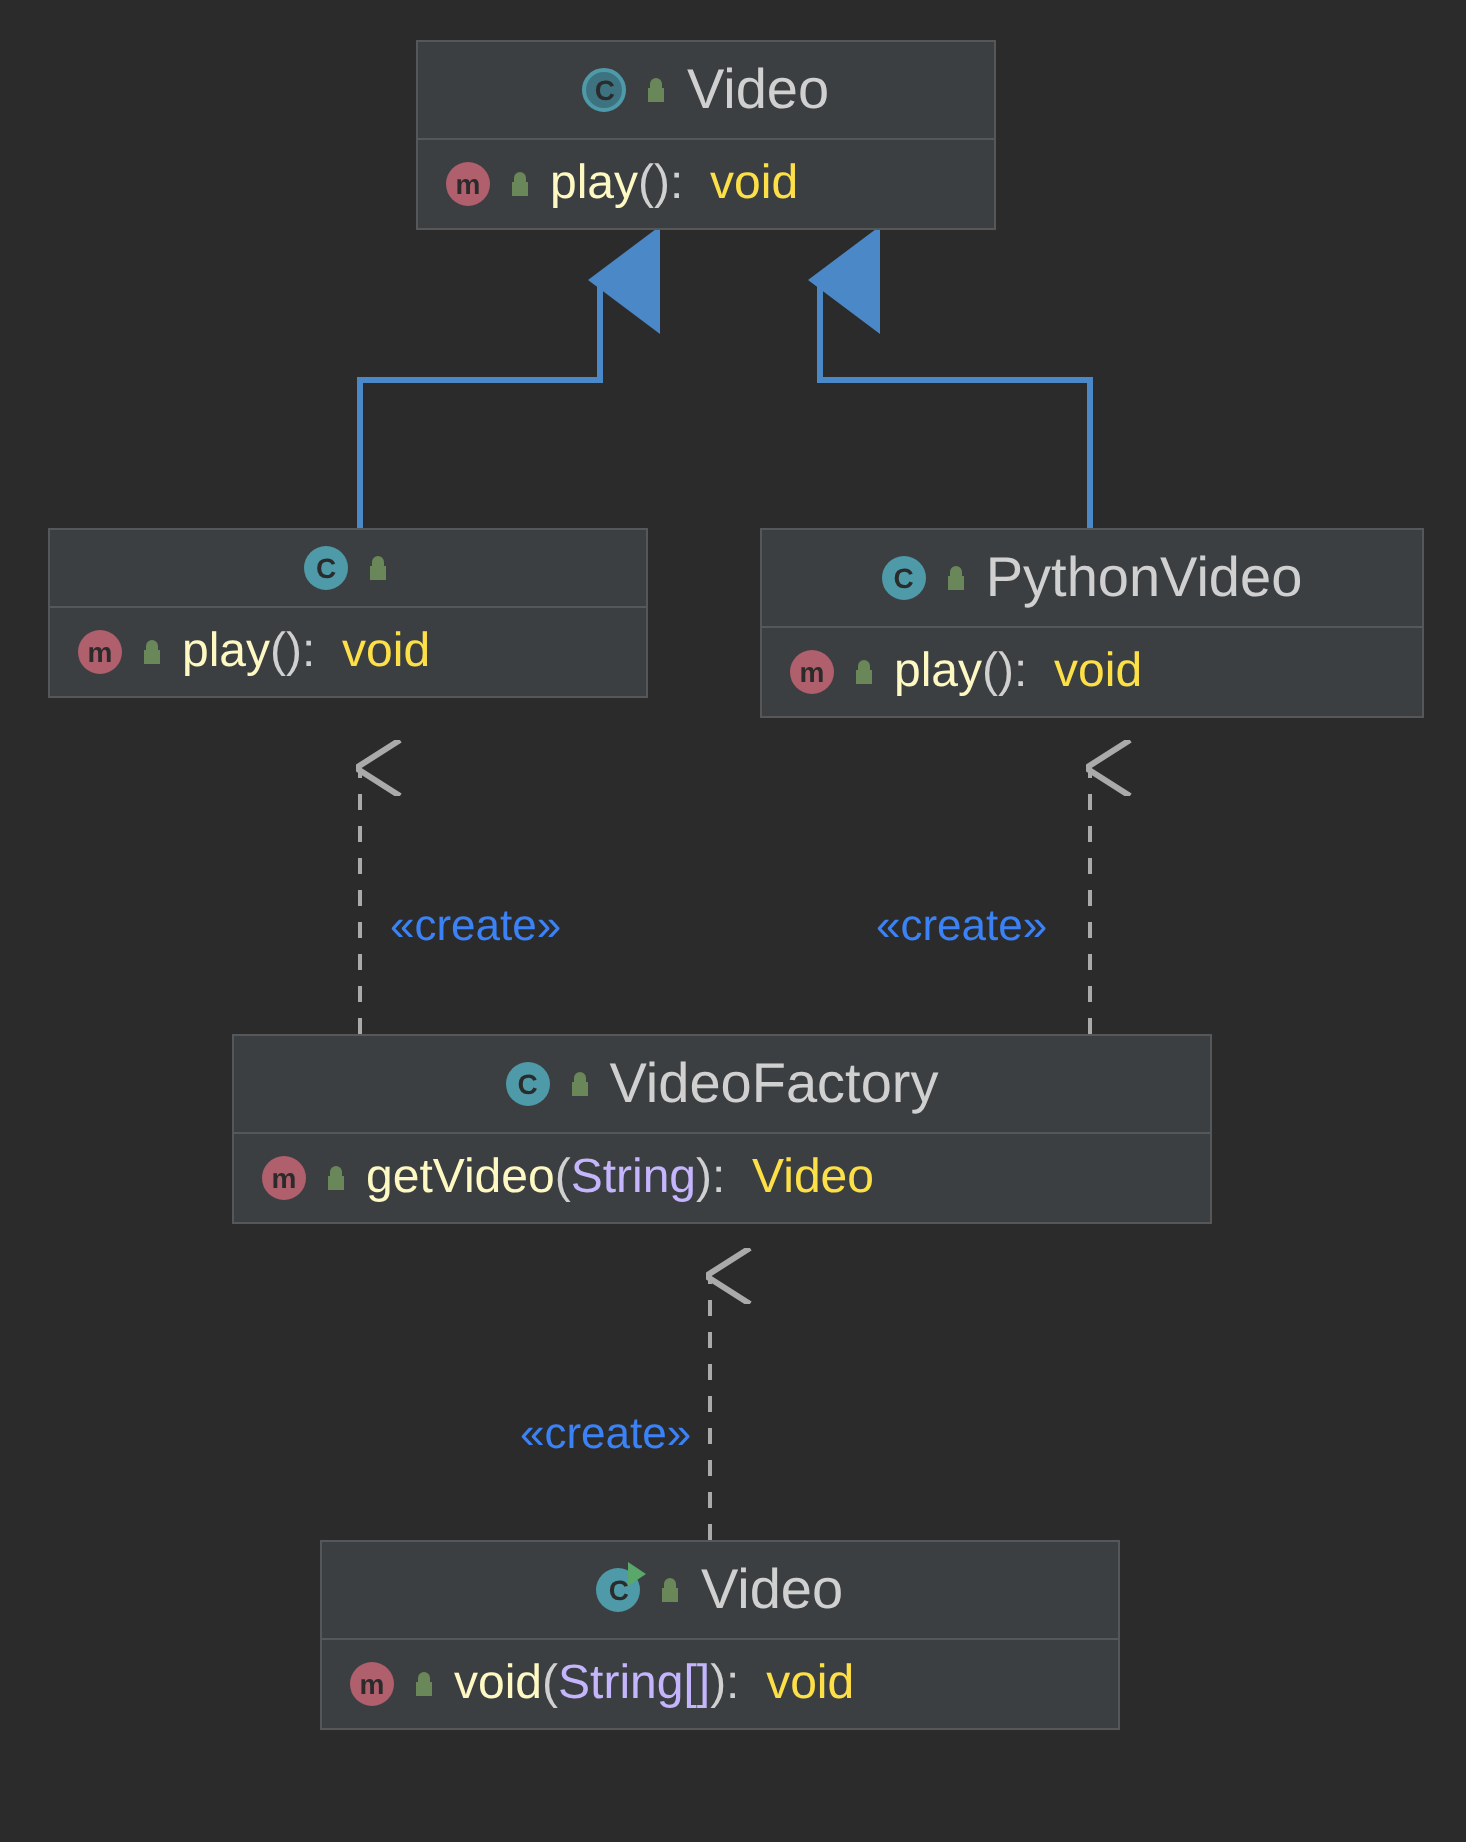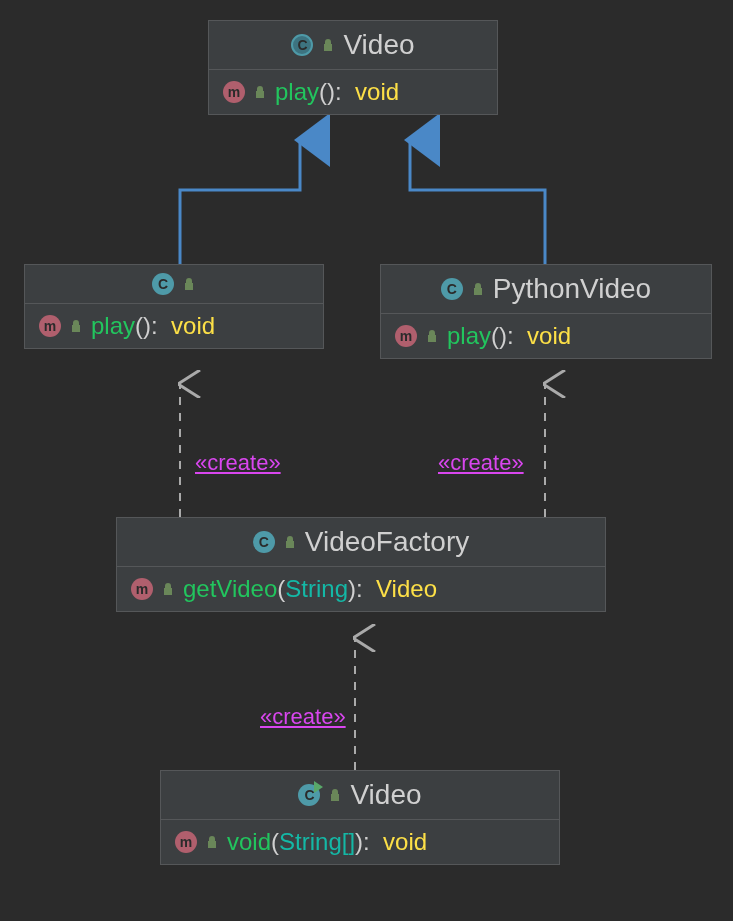--- a/index.html
+++ b/index.html
@@ -32,24 +32,24 @@
   }
   .class-title {
     color: #d0d0d0;
     font-size: 28px;
     font-weight: 400;
   }
   .method-text {
     font-size: 24px;
     color: #d0d0d0;
   }
-  .method-name { color: #22c55e; }
+  .method-name { color: #fef9c3; }
   .method-paren { color: #d0d0d0; }
   .method-return { color: #fde047; }
-  .param-type { color: #14b8a6; }
+  .param-type { color: #c4b5fd; }
   .icon-c, .icon-m {
     width: 22px;
     height: 22px;
     border-radius: 50%;
     display: inline-flex;
     align-items: center;
     justify-content: center;
     font-size: 14px;
     font-weight: bold;
     color: #2b2b2b;
@@ -75,23 +75,22 @@
   }
   svg.connectors {
     position: absolute;
     top: 0; left: 0;
     width: 733px;
     height: 921px;
     pointer-events: none;
   }
   .create-label {
     position: absolute;
-    color: #d946ef;
+    color: #3b82f6;
     font-size: 22px;
-    text-decoration: underline;
   }
 </style>
 </head>
 <body>
 
 <svg class="connectors">
   <defs>
     <marker id="triangle" markerWidth="18" markerHeight="18" refX="9" refY="2" orient="auto">
       <path d="M0,12 L9,0 L18,12 Z" fill="#4a88c7"></path>
     </marker>

